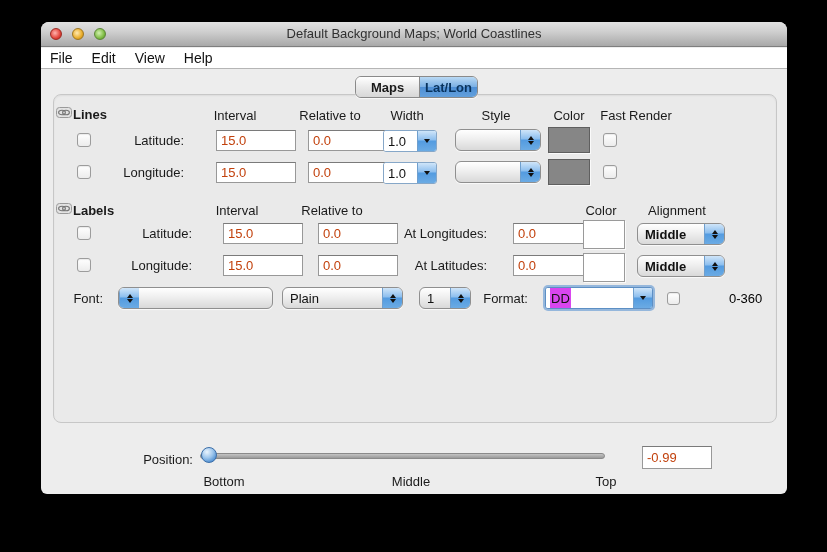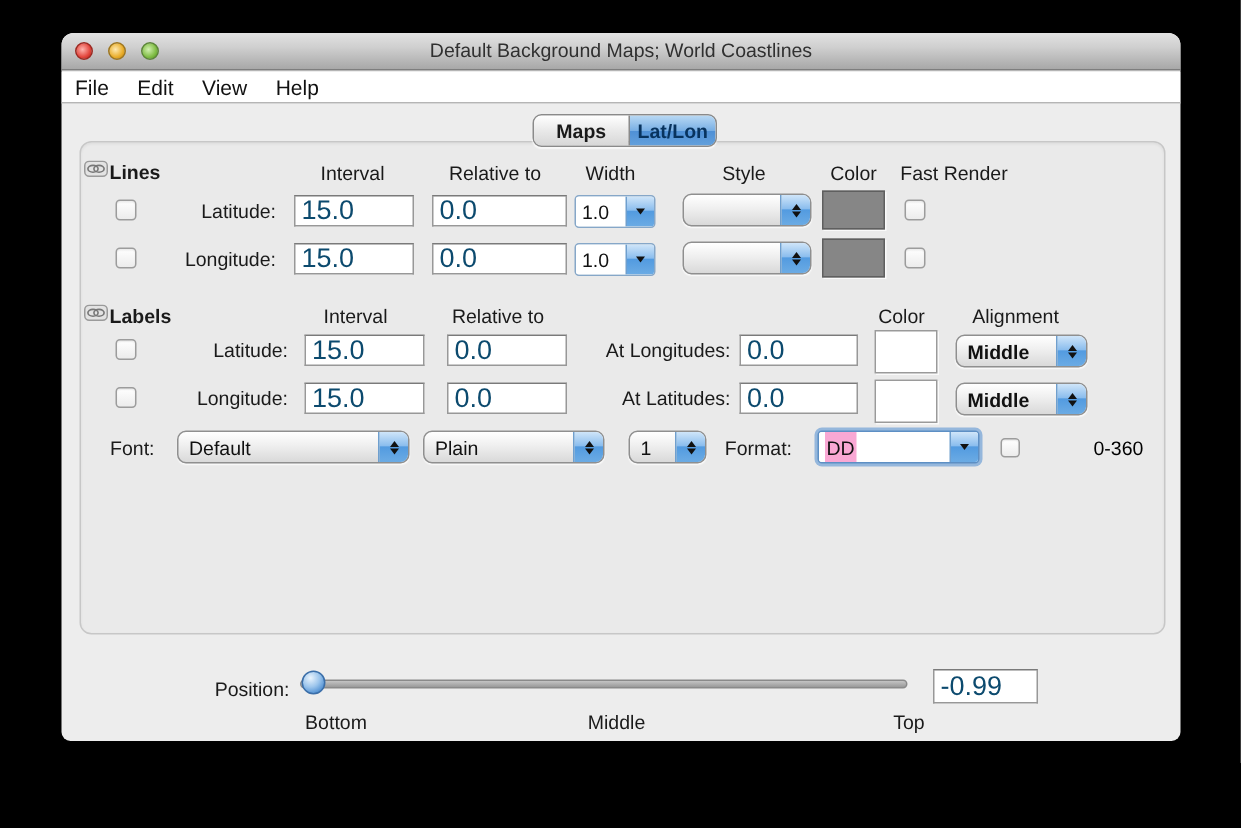--- a/index.html
+++ b/index.html
@@ -52,22 +52,22 @@
     background:#eaeaea; border:1px solid #c7c7c7; border-radius:8px;
     box-shadow:inset 0 1px 2px rgba(0,0,0,.06);
   }
 
   .sect-title { font-size:13px; font-weight:bold; color:#1a1a1a; }
   .chead { font-size:13px; color:#1a1a1a; transform:translateX(-50%); white-space:nowrap; }
   .rlabel { font-size:13px; color:#1a1a1a; text-align:right; white-space:nowrap; }
 
   .tf {
     position:absolute; height:21px; border:1px solid #989898; border-top-color:#7a7a7a;
-    background:#fff; font-family:"Liberation Sans",sans-serif; font-size:18px; color:#0c4a6e;
-    padding:0 4px; outline:none;
+    background:#fff; font-family:"Liberation Sans",sans-serif; font-size:13px; color:#c2410c;
+    padding:0 4px; outline:none;margin-left:20px;
   }
 
   .checkbox {
     position:absolute; width:14px; height:14px; border:1px solid #9c9c9c;
     border-radius:3px; background:linear-gradient(#ffffff,#ececec);
     box-shadow:inset 0 1px 1px rgba(0,0,0,.08);
   }
 
   
   .popup {
@@ -90,21 +90,21 @@
   .dash-line { width:46px; height:2px; margin-left:8px;
     background:repeating-linear-gradient(90deg,#1a1a1a 0 9px,transparent 9px 16px); }
 
   
   .combo { position:absolute; height:22px; display:flex; overflow:hidden;
     border:1px solid #86a7c8; border-radius:3px; background:#fff; font-size:13px; }
   .combo.focus { box-shadow:0 0 0 2px rgba(120,165,215,.75); border-color:#5d8fc4; }
   .combo-text { flex:1; display:flex; align-items:center; padding-left:4px; background:#fff; color:#111; white-space:nowrap; }
   .combo-btn { width:19px; display:flex; align-items:center; justify-content:center;
     background:linear-gradient(#cfe5f9,#8cbeee 45%,#539be0 50%,#6babe4); border-left:1px solid #6f9fce; }
-  .sel-hl { background:#f9a8d4; padding:17px 1px; }
+  .sel-hl { background:#d946ef; padding:17px 1px; }
 
   
   .swatch { position:absolute; border:1px solid #5f5f5f; box-shadow:1px 1px 0 #fafafa; }
   .swatch.gray  { background:#868686; }
   .swatch.white { background:#ffffff; border-color:#9a9a9a; }
 
   
   .link-icon { position:absolute; width:16px; height:11px; }
 
   
@@ -233,21 +233,20 @@
   <div class="popup" style="left:596px; top:233px; width:88px;">
     <span class="popup-text" style="font-weight:bold;">Middle</span>
     <span class="popup-cap">
         <i class="tri-up"></i>
         <i class="tri-dn"></i>
       </span>
   </div>
 
   <div class="abs rlabel" style="left:20px; top:269px; width:42px;">Font:</div>
   <div class="popup" style="left:77px; top:265px; width:155px;">
-    <span class="popup-text">Default</span>
     <span class="popup-cap">
         <i class="tri-up"></i>
         <i class="tri-dn"></i>
       </span>
   </div>
   <div class="popup" style="left:241px; top:265px; width:121px;">
     <span class="popup-text">Plain</span>
     <span class="popup-cap">
         <i class="tri-up"></i>
         <i class="tri-dn"></i>

